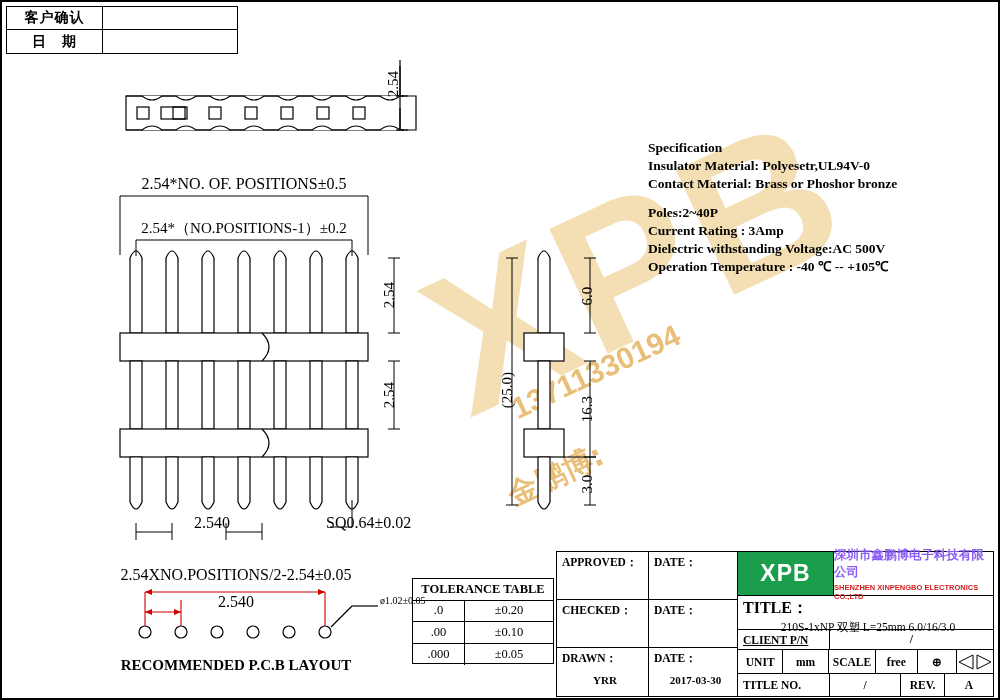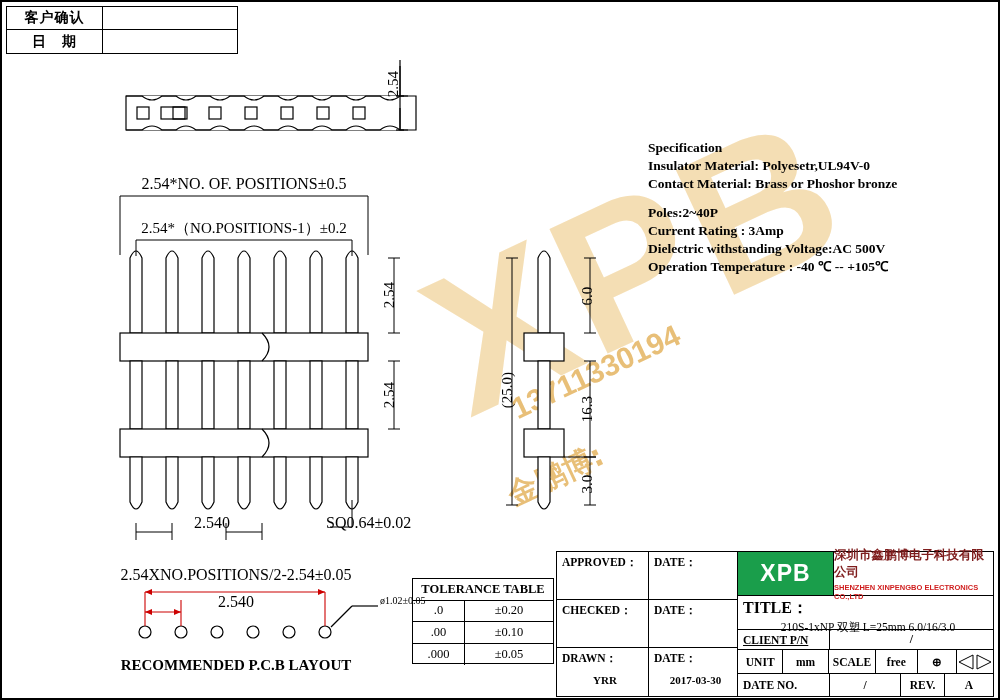--- a/index.html
+++ b/index.html
@@ -62,21 +62,21 @@
   .tb-left .a{width:92px;border-right:1.4px solid #000;box-sizing:border-box;padding:3px 0 0 5px;font-size:11.5px;font-weight:bold;}
   .tb-left .b{flex:1;padding:3px 0 0 5px;font-size:11.5px;font-weight:bold;}
   .tb-left .sub{font-size:11px;font-weight:bold;text-align:center;margin-top:8px;}
 
   .tb-right{position:absolute;left:181px;top:0;right:0;height:100%;}
   .tb-logo{height:44px;border-bottom:1.4px solid #000;box-sizing:border-box;display:flex;}
   .tb-logo .lg{width:96px;border-right:1.4px solid #000;box-sizing:border-box;background:#1a9e4b;
       display:flex;align-items:center;justify-content:center;}
   .tb-logo .lg span{color:#fff;font-family:"Liberation Sans", sans-serif;font-weight:bold;font-size:23px;letter-spacing:1px;}
   .tb-logo .co{flex:1;display:flex;flex-direction:column;align-items:center;justify-content:center;}
-  .tb-logo .co .cn{font-family:Liberation Serif, serif;font-size:12.5px;font-weight:bold;color:#7f1d1d;}
+  .tb-logo .co .cn{font-family:Liberation Serif, serif;font-size:12.5px;font-weight:bold;color:#8b5cf6;}
   .tb-logo .co .en{font-family:"Liberation Sans", sans-serif;font-size:7.5px;font-weight:bold;color:#d01f1f;margin-top:2px;}
 
   .tb-title{height:34px;border-bottom:1.4px solid #000;box-sizing:border-box;padding:2px 0 0 5px;}
   .tb-title .lab{font-size:16px;font-weight:bold;}
   .tb-title .val{font-size:11.5px;font-weight:normal;text-align:center;margin-top:1px;}
 
   .tb-client{height:20px;border-bottom:1.4px solid #000;box-sizing:border-box;display:flex;}
   .tb-client .l{width:92px;border-right:1.4px solid #000;box-sizing:border-box;padding-left:5px;font-size:11.5px;font-weight:bold;display:flex;align-items:center;text-decoration:underline;}
   .tb-client .v{flex:1;display:flex;align-items:center;justify-content:center;font-size:12px;font-weight:bold;}
 
@@ -355,19 +355,19 @@
       <div class="cell u5">⊕</div>
       <div class="cell u6">
         <svg width="36" height="18" style="position:static;">
           <path d="M2,9 L16,2 L16,16 Z" fill="none" stroke="#000"></path>
           <path d="M34,9 L20,2 L20,16 Z" fill="none" stroke="#000"></path>
         </svg>
       </div>
     </div>
 
     <div class="tb-file">
-      <div class="cell f1">DATE NO.</div>
+      <div class="cell f1">TITLE NO.</div>
       <div class="cell f2">/</div>
       <div class="cell f3">REV.</div>
       <div class="cell f4">A</div>
     </div>
   </div>
 </div>
 
 </body></html>

